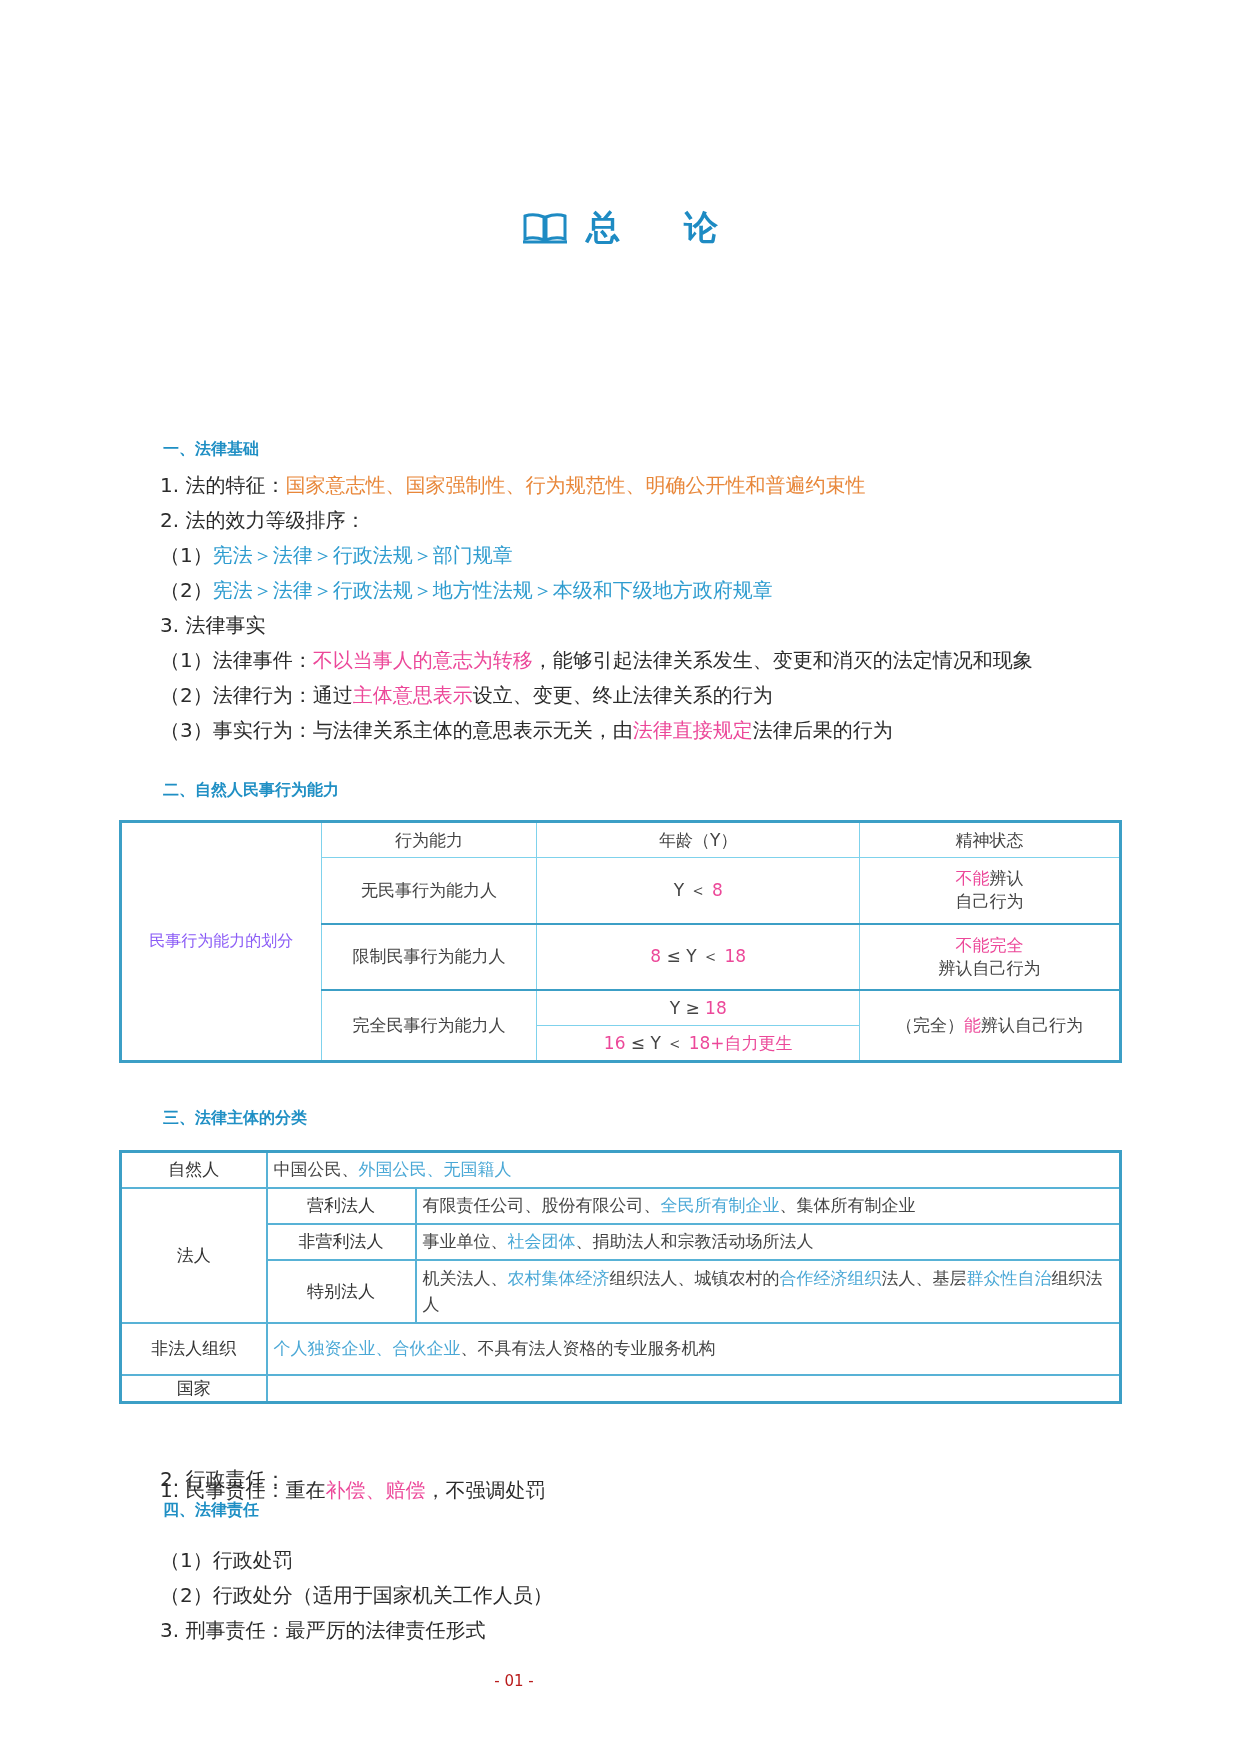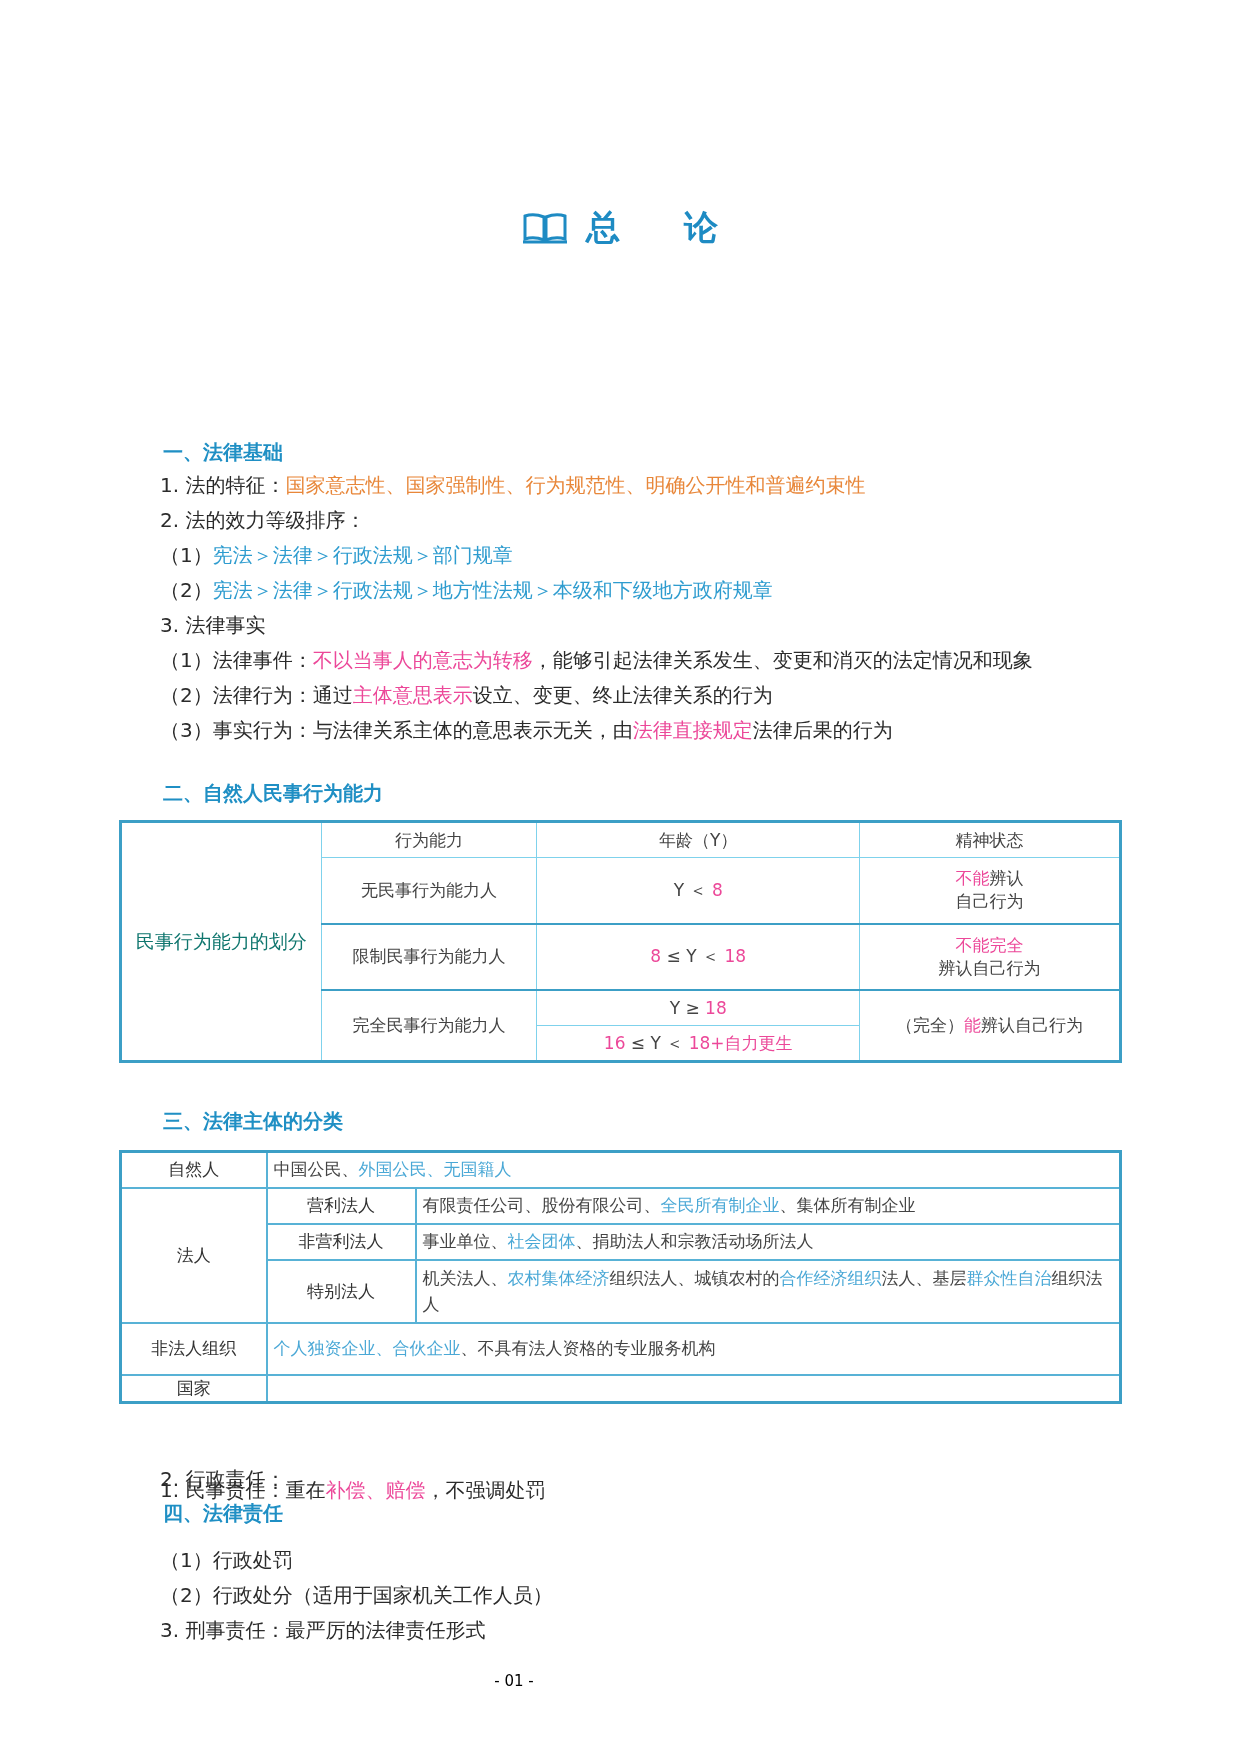--- a/index.html
+++ b/index.html
@@ -11,39 +11,39 @@
   .title {
     position: absolute; top: 205px; left: 0; width: 1240px; text-align: center;
     color: #1e8bc3; font-family: "DejaVu Sans", sans-serif; font-weight: bold; font-size: 34px;
     display: flex; justify-content: center; align-items: center; gap: 18px;
   }
   .title .t-word { letter-spacing: 0; }
   .title .gap { width: 28px; }
   .book-icon { width: 46px; height: 32px; display: inline-block; }
   .section-h {
     position: absolute; left: 163px; color: #1f8fc4; font-weight: bold;
-    font-family: "DejaVu Sans", sans-serif; font-size: 20px;
+    font-family: "DejaVu Sans", sans-serif; font-size: 16px;
   }
   .line {
     position: absolute; left: 160px; font-size: 20px; line-height: 28px; white-space: nowrap;
     font-family: "DejaVu Sans", sans-serif; color: #2b2b2b;
   }
   .orange { color: #e8873a; }
   .blue { color: #2e9ccf; }
   .red { color: #ec4899; }
   .lblue { color: #4aa8d6; }
 
   table { border-collapse: collapse; position: absolute; font-family: "DejaVu Sans", sans-serif; }
   .t1 { left: 119px; top: 820px; width: 1003px; border: 3px solid #3c9fc6; }
   .t1 td { border: 1px solid #7fd2ec; text-align: center; font-size: 17px; color: #444; }
   .t1 .hr td { border-top: 2px solid #3c9fc6; }
   .t2 { left: 119px; top: 1150px; width: 1003px; border: 3px solid #3c9fc6; }
   .t2 td { border: 2px solid #58b2d6; font-size: 17px; color: #444; padding: 0 6px; }
   .t2 td.c { text-align: center; color: #333; }
-  .pageno { position: absolute; top: 1672px; left: 0; width: 1028px; text-align: center; font-size: 15px; font-family: "DejaVu Sans", sans-serif; color: #000000; }
+  .pageno { position: absolute; top: 1672px; left: 0; width: 1028px; text-align: center; font-size: 15px; font-family: "DejaVu Sans", sans-serif; color: #b91c1c; }
 </style>
 </head>
 <body>
 
 <div class="title">
   <svg class="book-icon" viewBox="0 0 46 32">
     <path d="M3 4 Q12 1 22 5 L22 28 Q12 24 3 27 Z" fill="none" stroke="#1e8bc3" stroke-width="3"></path>
     <path d="M43 4 Q34 1 24 5 L24 28 Q34 24 43 27 Z" fill="none" stroke="#1e8bc3" stroke-width="3"></path>
     <path d="M1 30 L45 30" stroke="#1e8bc3" stroke-width="3"></path>
   </svg>
@@ -65,21 +65,21 @@
 <div class="section-h" style="top:780px;">二、自然人民事行为能力</div>
 <table class="t1">
   <colgroup>
       <col style="width:200px">
       <col style="width:215px">
       <col style="width:322px">
       <col style="width:260px">
     </colgroup>
   <tbody>
       <tr style="height:36px;">
-    <td rowspan="5" style="color:#0f766e;font-size:19px;">民事行为能力的划分</td>
+    <td rowspan="5" style="color:#8b5cf6;font-size:16px;">民事行为能力的划分</td>
     <td>行为能力</td>
     <td>年龄（Y）</td>
     <td>精神状态</td>
   </tr>
   <tr style="height:66px;">
     <td>无民事行为能力人</td>
     <td><span>Y ＜ </span><span class="red">8</span></td>
     <td><span class="red">不能</span><span>辨认</span><br><span>自己行为</span></td>
   </tr>
   <tr class="hr" style="height:66px;">

